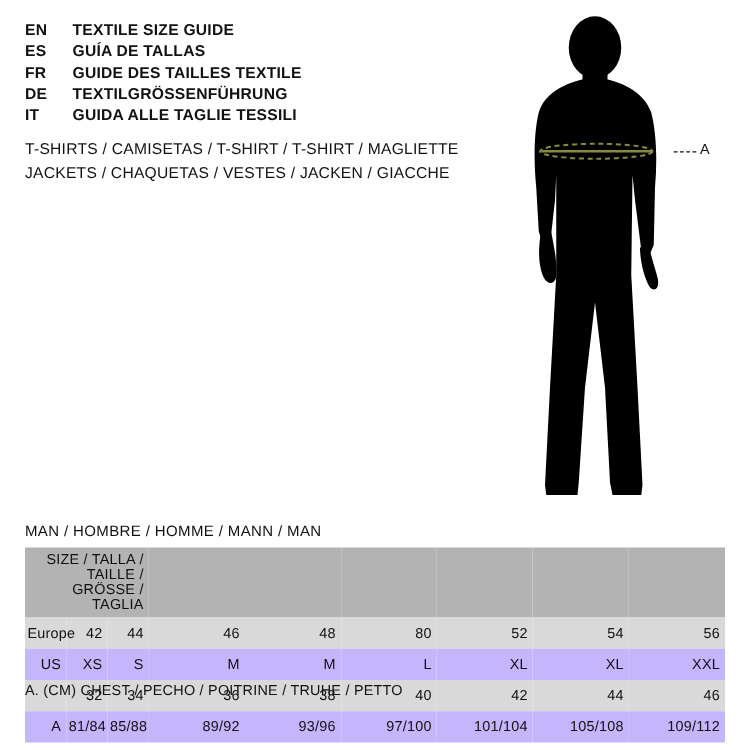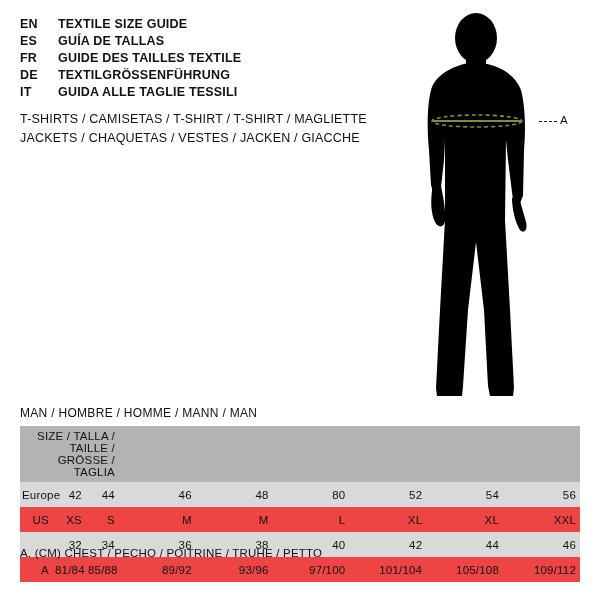--- a/index.html
+++ b/index.html
@@ -87,21 +87,21 @@
     top: 111px;
     width: 18px;
     height: 1px;
     border-top: 1.5px dashed #111;
   }
 
   
   .table-section {
     position: absolute;
     left: 20px;
-    top: 406px;
+    top: 418px;
     width: 512px;
   }
   .table-title {
     font-size: 12px;
     letter-spacing: 0.3px;
     text-transform: uppercase;
     color: #111;
     margin-bottom: 6px;
   }
   table.size-table {
@@ -122,21 +122,21 @@
   }
   .row-head td {
     background: #b3b3b3;
     text-transform: uppercase;
     font-size: 11.5px;
   }
   .row-light td {
     background: #d9d9d9;
   }
   .row-dark td {
-    background: #ef4444;
+    background: #c4b5fd;
   }
   .col-label {
     width: 88px;
     padding-left: 2px;
   }
   .cell {
     width: 67px;
   }
   .footnote {
     position: absolute;

